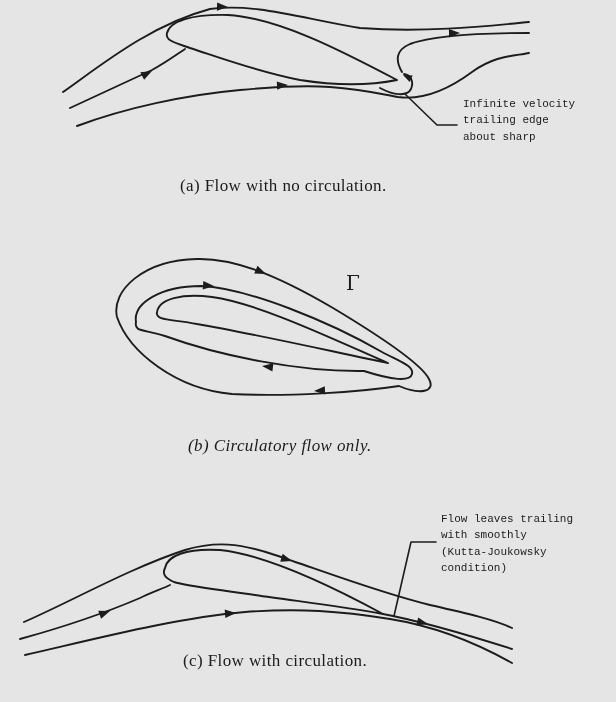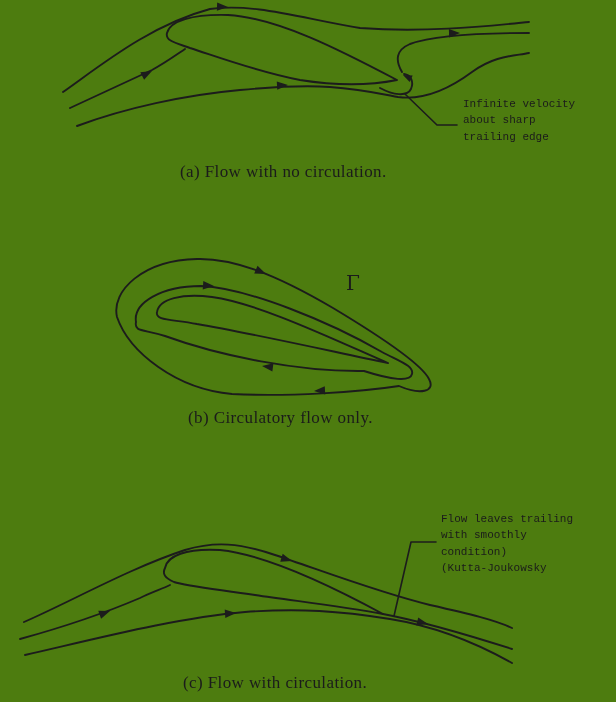--- a/index.html
+++ b/index.html
@@ -1,19 +1,19 @@
 <!DOCTYPE html>
 <html><head>
 <meta charset="utf-8">
 <style>
   html,body{margin:0;padding:0;}
   .page{
     position:relative;
     width:616px;height:702px;
-    background:#4d7c0f;
+    background:#e5e5e5;
     font-family:"Liberation Serif", serif;
     overflow:hidden;
   }
   .fig-svg{position:absolute;left:0;top:0;}
   .caption{
     position:absolute;
     font-family:"Liberation Serif", serif;
     font-size:17px;
     color:#1b1b1b;
     letter-spacing:0.4px;
@@ -113,32 +113,32 @@
         <path d="M0,0 L-11,4.2 L-11,-4.2 Z" transform="translate(110,611) rotate(-20)"></path>
         <path d="M0,0 L-11,4.2 L-11,-4.2 Z" transform="translate(292,561) rotate(17)"></path>
         <path d="M0,0 L-11,4.2 L-11,-4.2 Z" transform="translate(236,613) rotate(-4)"></path>
         <path d="M0,0 L-11,4.2 L-11,-4.2 Z" transform="translate(428,624) rotate(13)"></path>
       </g>
     </g>
   </svg>
 
   <div class="annotation" style="left:463px;top:96px;">
     <div>Infinite velocity</div>
+    <div>trailing edge</div>
     <div>about sharp</div>
-    <div>trailing edge</div>
   </div>
 
-  <div class="caption" style="left:180px;top:162px;">(a) Flow with no circulation.</div>
+  <div class="caption" style="left:180px;top:176px;">(a) Flow with no circulation.</div>
 
   <div class="gamma" style="left:346px;top:271px;">Γ</div>
 
-  <div class="caption" style="left:188px;top:408px;">(b) Circulatory flow only.</div>
+  <div class="caption" style="left:188px;top:436px;font-style:italic;">(b) Circulatory flow only.</div>
 
   <div class="annotation" style="left:441px;top:511px;font-family:Liberation Mono, monospace;">
     <div>Flow leaves trailing</div>
     <div>with smoothly</div>
+    <div>(Kutta-Joukowsky</div>
     <div>condition)</div>
-    <div>(Kutta-Joukowsky</div>
   </div>
 
-  <div class="caption" style="left:183px;top:673px;">(c) Flow with circulation.</div>
+  <div class="caption" style="left:183px;top:651px;">(c) Flow with circulation.</div>
 
 </div>
 
 </body></html>

